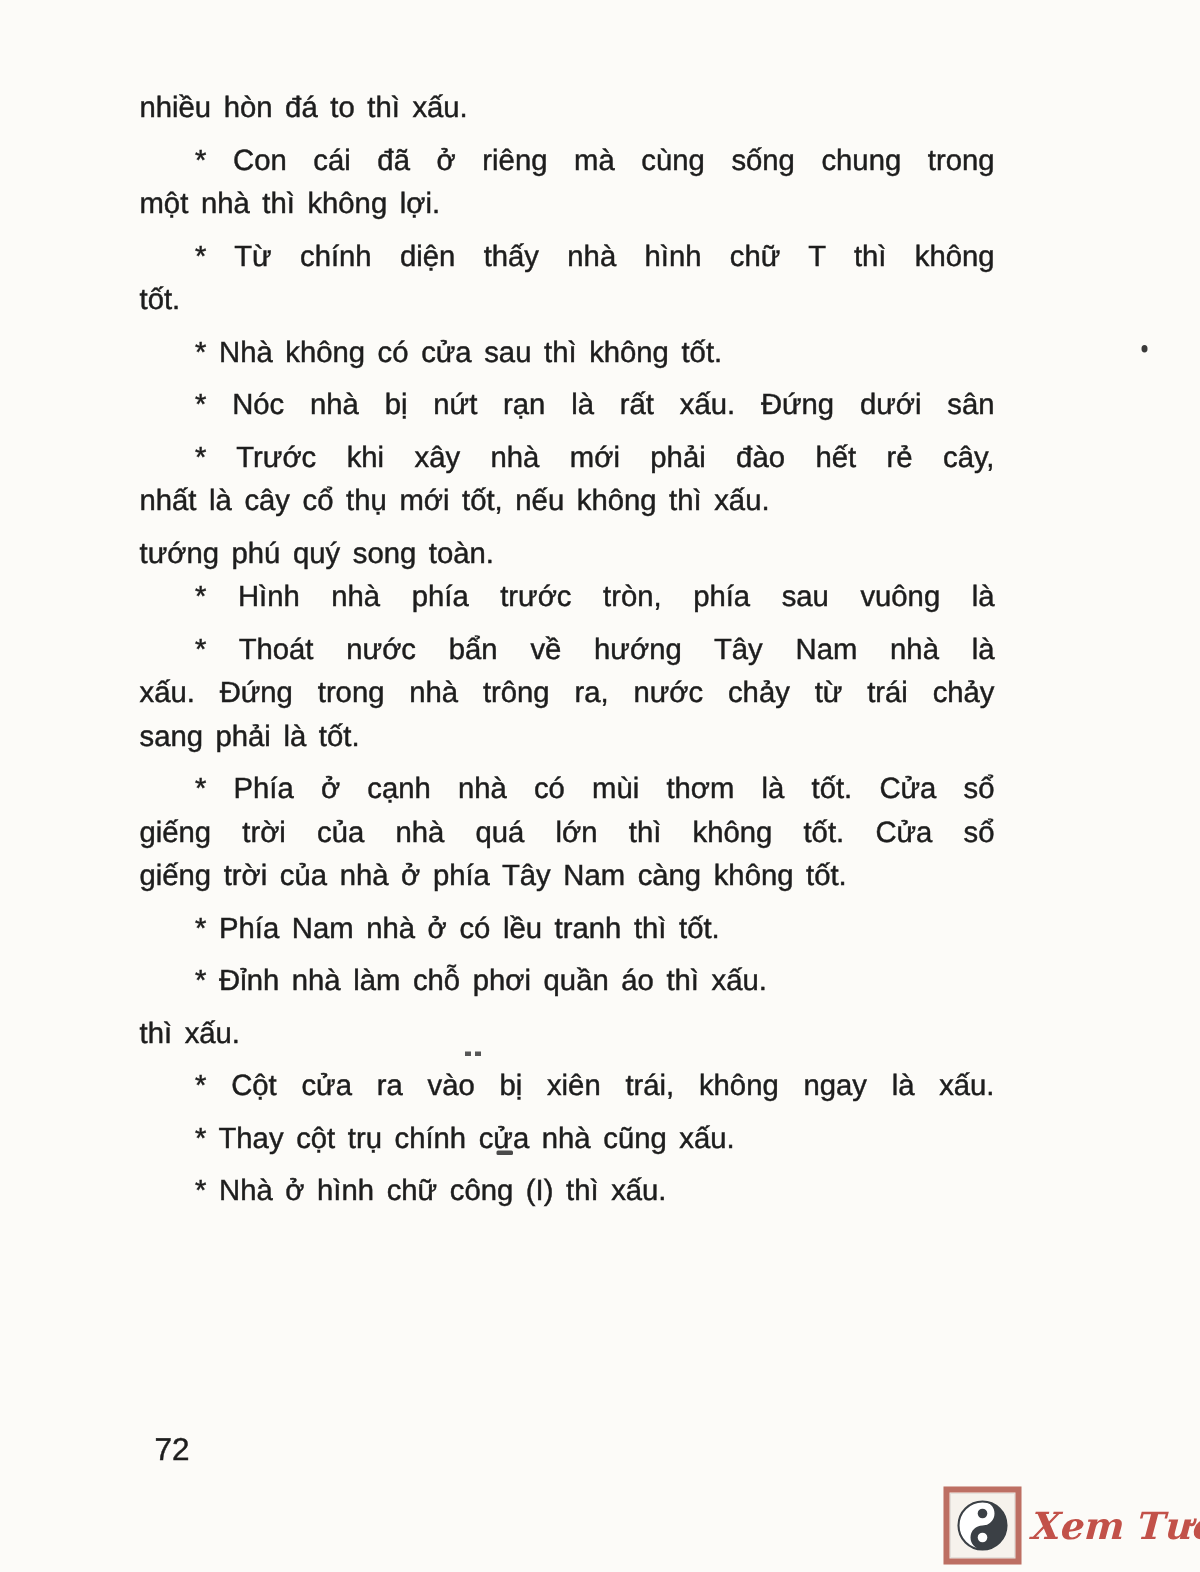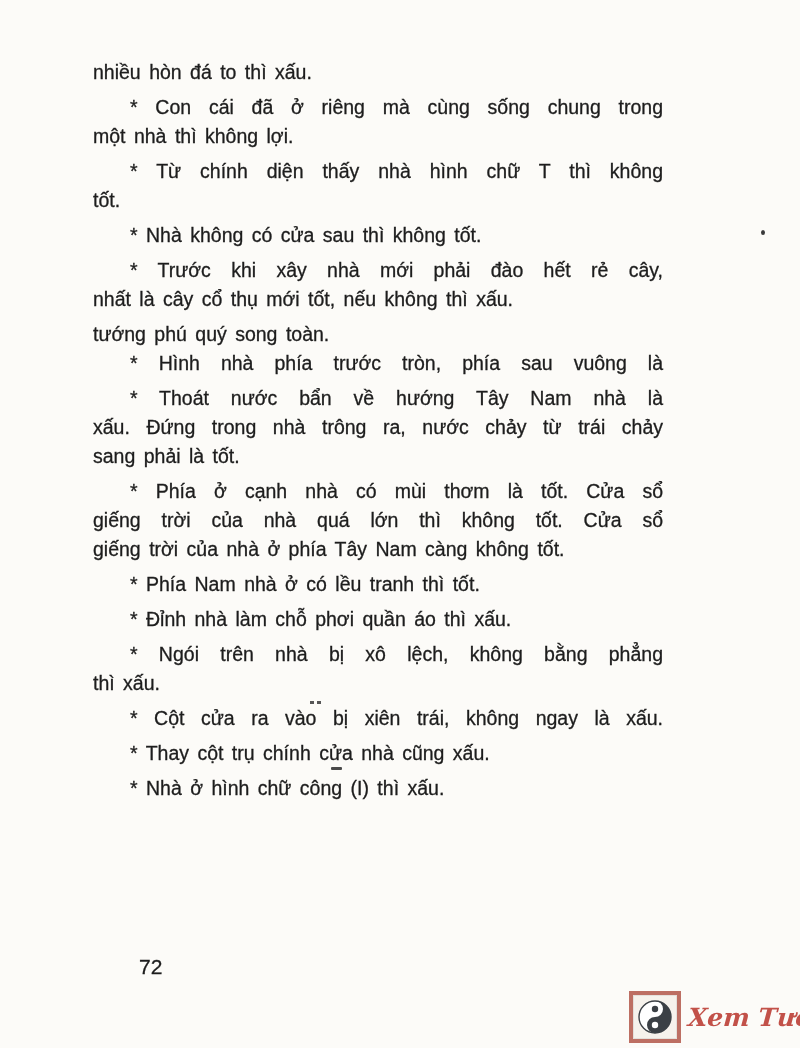--- a/index.html
+++ b/index.html
@@ -24,21 +24,21 @@
     text-align-last:justify;
     -webkit-text-stroke:0.3px #1d1d1d;
   }
   .pline.last  { text-align-last:left; }
   .pline.flush { text-align-last:justify; }
   .para.indent .pline.first { text-indent:37px; }
 
   .page-number {
     position:absolute;
     left:103px; top:952px;
-    font-size:21px; line-height:29px;margin-left:36px;
+    font-size:21px; line-height:29px;
     -webkit-text-stroke:0.3px #1d1d1d;
   }
 
   .watermark {
     position:absolute;
     left:629px; top:991px;
     display:flex; align-items:center;
   }
   .wm-box {
     width:44px; height:44px;
@@ -85,20 +85,21 @@
         <div class="pline last">một nhà thì không lợi.</div>
       </div>
       <div class="para indent">
         <div class="pline first">* Từ chính diện thấy nhà hình chữ T thì không</div>
         <div class="pline last">tốt.</div>
       </div>
       <div class="para indent">
         <div class="pline first last">* Nhà không có cửa sau thì không tốt.</div>
       </div>
       <div class="para indent">
+        <div class="pline first">* Nóc nhà bị nứt rạn là rất xấu. Đứng dưới sân</div>
       </div>
       <div class="para indent">
         <div class="pline first">* Trước khi xây nhà mới phải đào hết rẻ cây,</div>
         <div class="pline last">nhất là cây cổ thụ mới tốt, nếu không thì xấu.</div>
       </div>
       <div class="para indent">
         <div class="pline last">tướng phú quý song toàn.</div>
         <div class="pline first">* Hình nhà phía trước tròn, phía sau vuông là</div>
       </div>
       <div class="para indent">
@@ -111,21 +112,20 @@
         <div class="pline">giếng trời của nhà quá lớn thì không tốt. Cửa sổ</div>
         <div class="pline last">giếng trời của nhà ở phía Tây Nam càng không tốt.</div>
       </div>
       <div class="para indent">
         <div class="pline first last">* Phía Nam nhà ở có lều tranh thì tốt.</div>
       </div>
       <div class="para indent">
         <div class="pline first last">* Đỉnh nhà làm chỗ phơi quần áo thì xấu.</div>
       </div>
       <div class="para indent">
-        <div class="pline first">* Ngói trên nhà bị xô lệch, không bằng phẳng</div>
         <div class="pline last">thì xấu.</div>
       </div>
       <div class="para indent">
         <div class="pline first last flush">* Cột cửa ra vào bị xiên trái, không ngay là xấu.</div>
       </div>
       <div class="para indent">
         <div class="pline first last">* Thay cột trụ chính cửa nhà cũng xấu.</div>
       </div>
       <div class="para indent">
         <div class="pline first last">* Nhà ở hình chữ công (I) thì xấu.</div>

